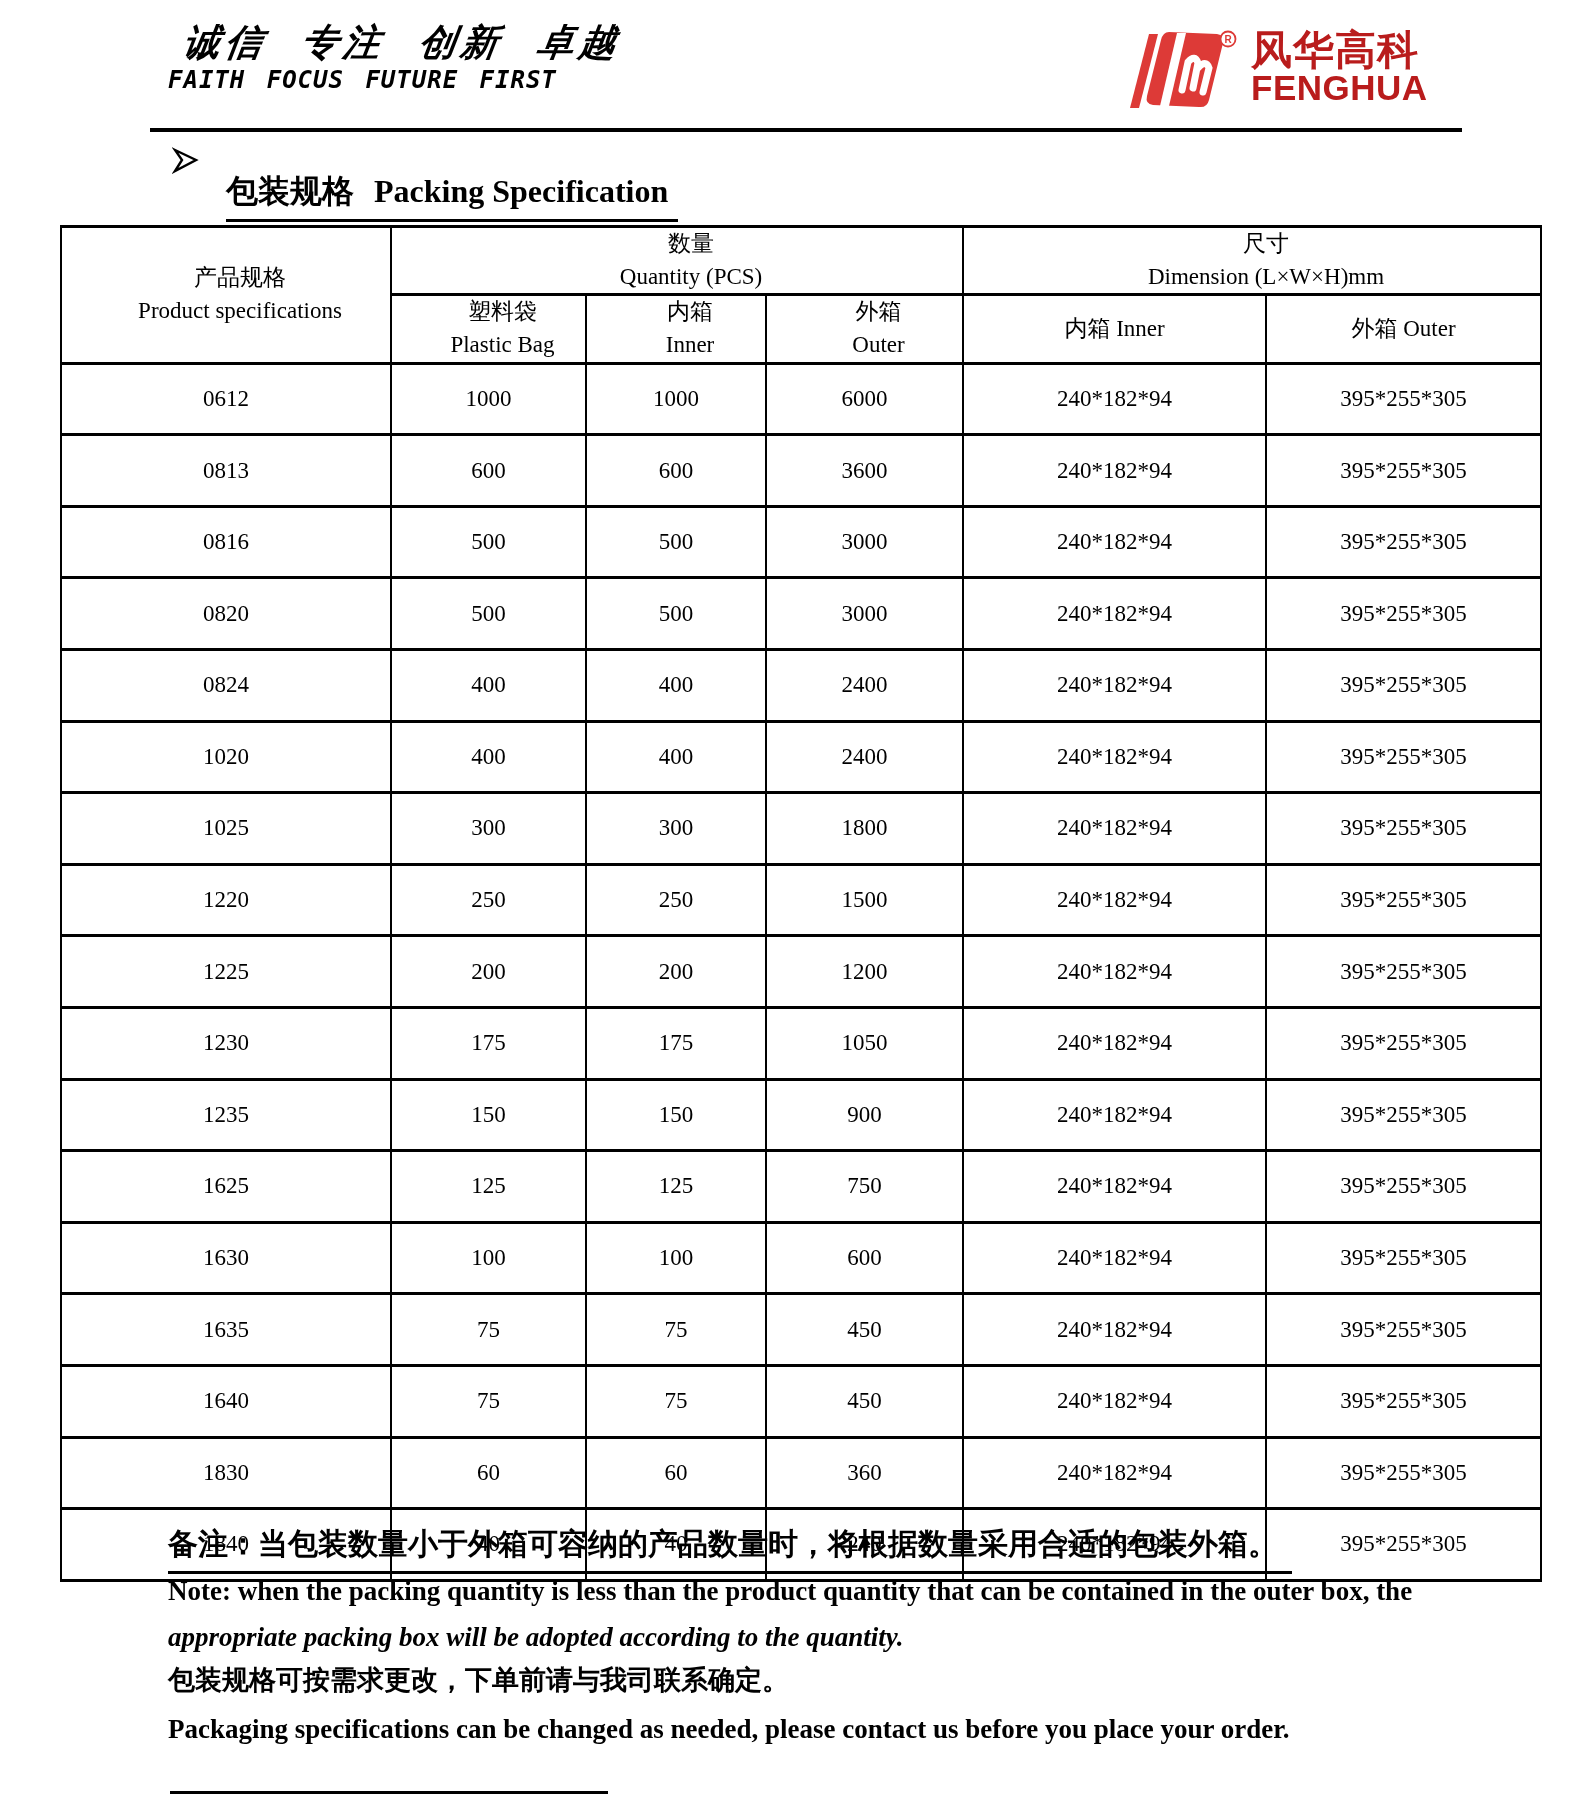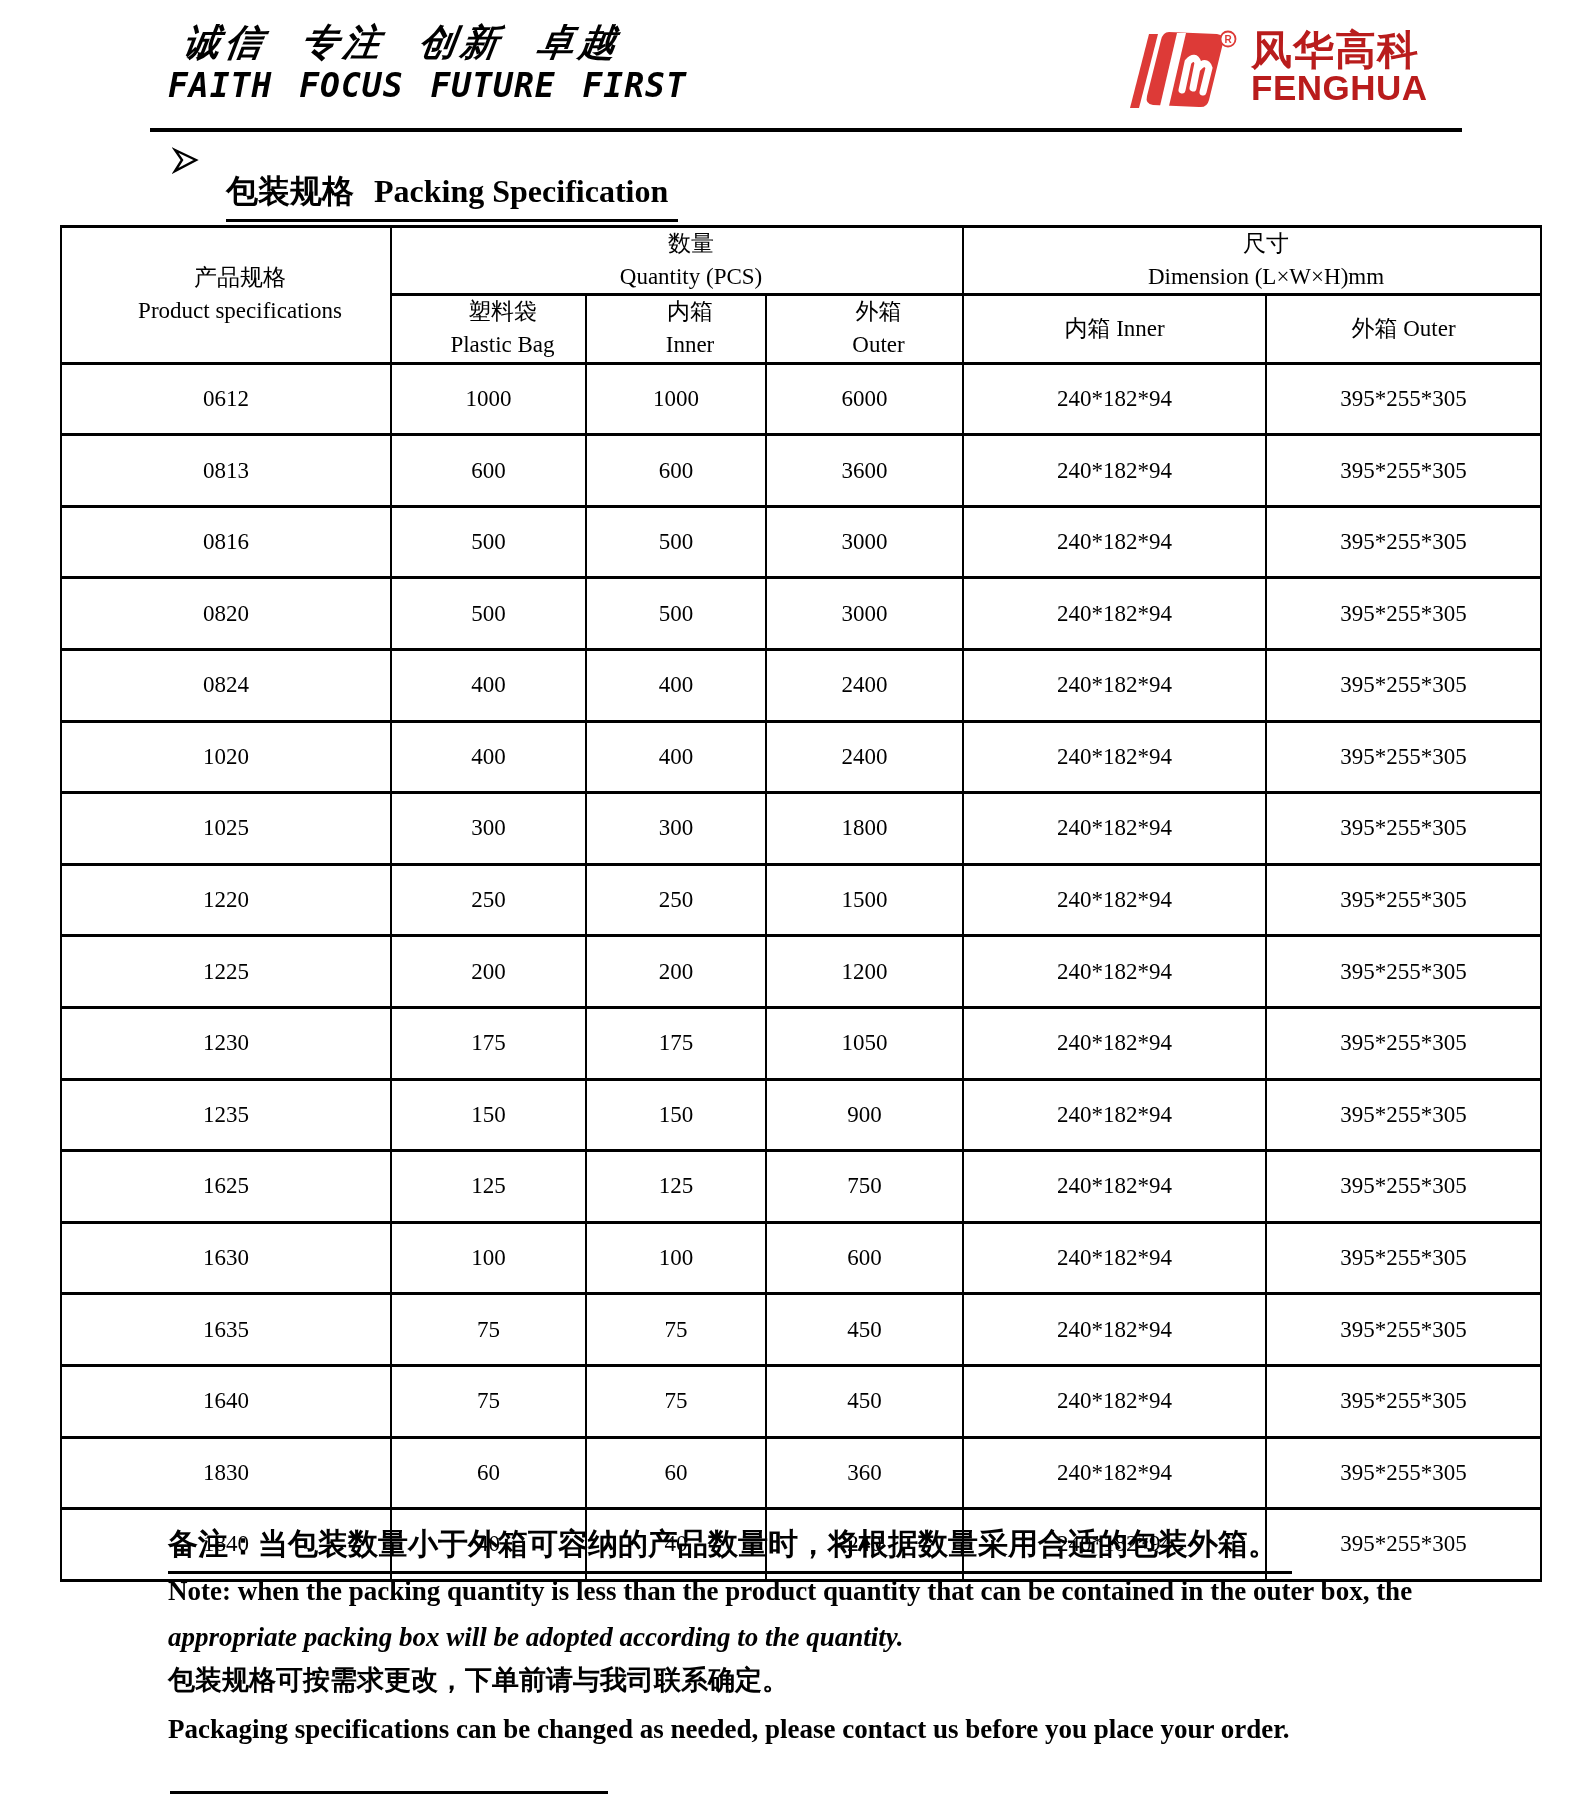--- a/index.html
+++ b/index.html
@@ -11,21 +11,21 @@
   
   .slogan-cn {
     position:absolute; left:180px; top:18px;
     font-family:"DejaVu Serif", serif; font-style:italic; font-weight:600;
     font-size:37px; letter-spacing:5px; word-spacing:16px;
     transform:skewX(-8deg); transform-origin:left bottom; white-space:nowrap;
   }
   .slogan-en {
     position:absolute; left:168px; top:66px;
     font-family:"DejaVu Sans Mono", monospace; font-style:italic; font-weight:bold;
-    font-size:33px; letter-spacing:1px; word-spacing:6px; white-space:nowrap;
+    font-size:24px; letter-spacing:1px; word-spacing:6px; white-space:nowrap;
   }
   .logo { position:absolute; left:1125px; top:30px; display:flex; align-items:flex-start; }
   .logo-mark { width:112px; height:82px; }
   .logo-text { margin-left:14px; display:flex; flex-direction:column; color:#b91c1c;
                font-family:"Liberation Sans", sans-serif; }
   .logo-cn { font-size:41px; font-weight:bold; line-height:1.0; letter-spacing:1px; white-space:nowrap; }
   .logo-en { font-size:35px; font-weight:bold; line-height:0.95; letter-spacing:0.5px; white-space:nowrap; }
   .header-rule { position:absolute; left:150px; top:128px; width:1312px; height:4px; background:#000; }
 
   

